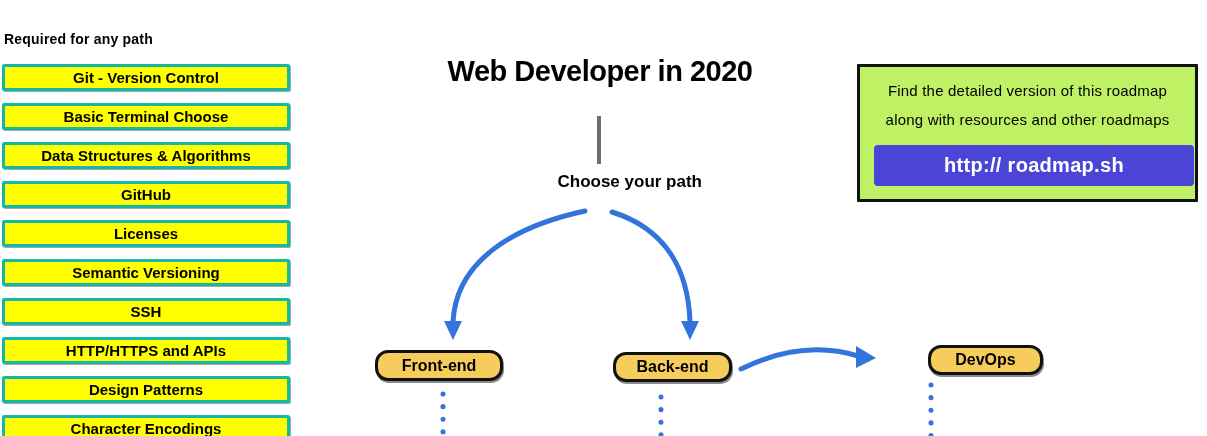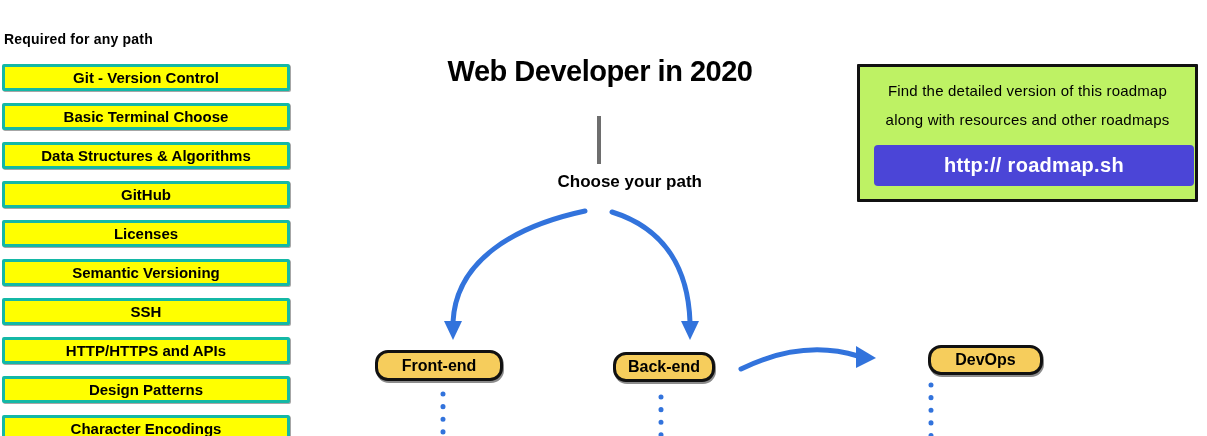--- a/index.html
+++ b/index.html
@@ -50,21 +50,21 @@
 
   .path-node{
     position:absolute;
     background:var(--node-amber);
     border:3px solid var(--ink);border-radius:13px;
     display:flex;align-items:center;justify-content:center;
     font-size:16px;font-weight:700;color:#000;
     box-shadow:1px 2px 0 rgba(0,0,0,.45);
   }
   .node-frontend{left:375px;top:322px;width:128px;height:31px;}
-  .node-backend{left:613px;top:324px;width:102px;height:30px;}
+  .node-backend{left:613px;top:324px;width:119px;height:30px;}
   .node-devops{left:928px;top:317px;width:115px;height:30px;}
 
   
   .overlay{position:absolute;left:0;top:0;width:1207px;height:436px;pointer-events:none;}
   .stem{stroke:var(--connector-gray);stroke-width:4;stroke-linecap:butt;}
   .arrow{stroke:var(--arrow-blue);stroke-width:5;fill:none;stroke-linecap:round;}
   .arrowhead{fill:var(--arrow-blue);stroke:none;}
   .dots{stroke:var(--arrow-blue);stroke-width:5;stroke-linecap:round;stroke-dasharray:0.1 12.5;fill:none;}
 
   

